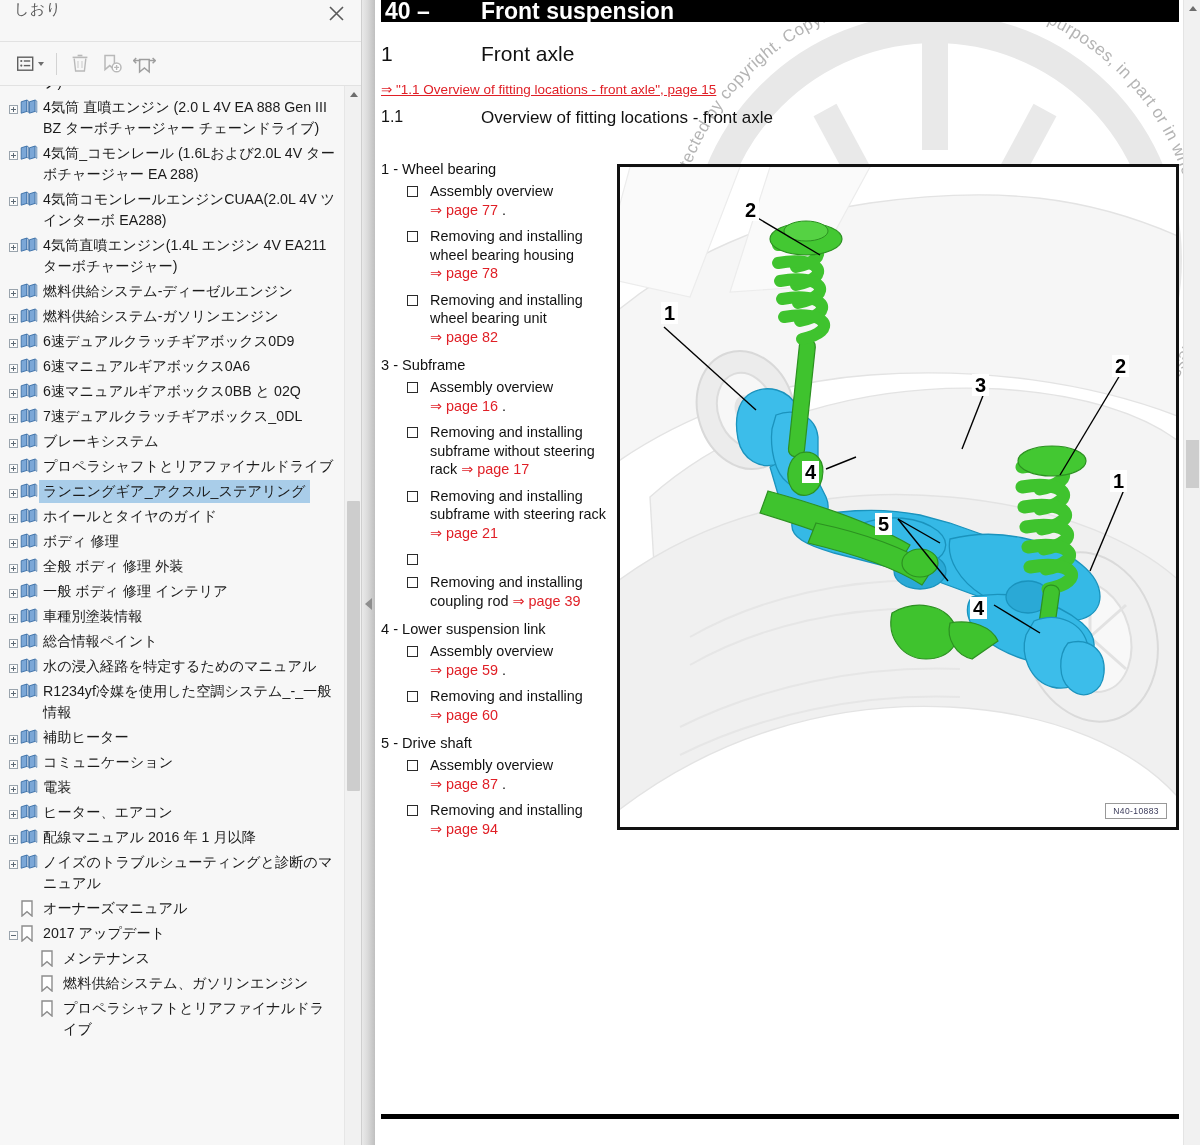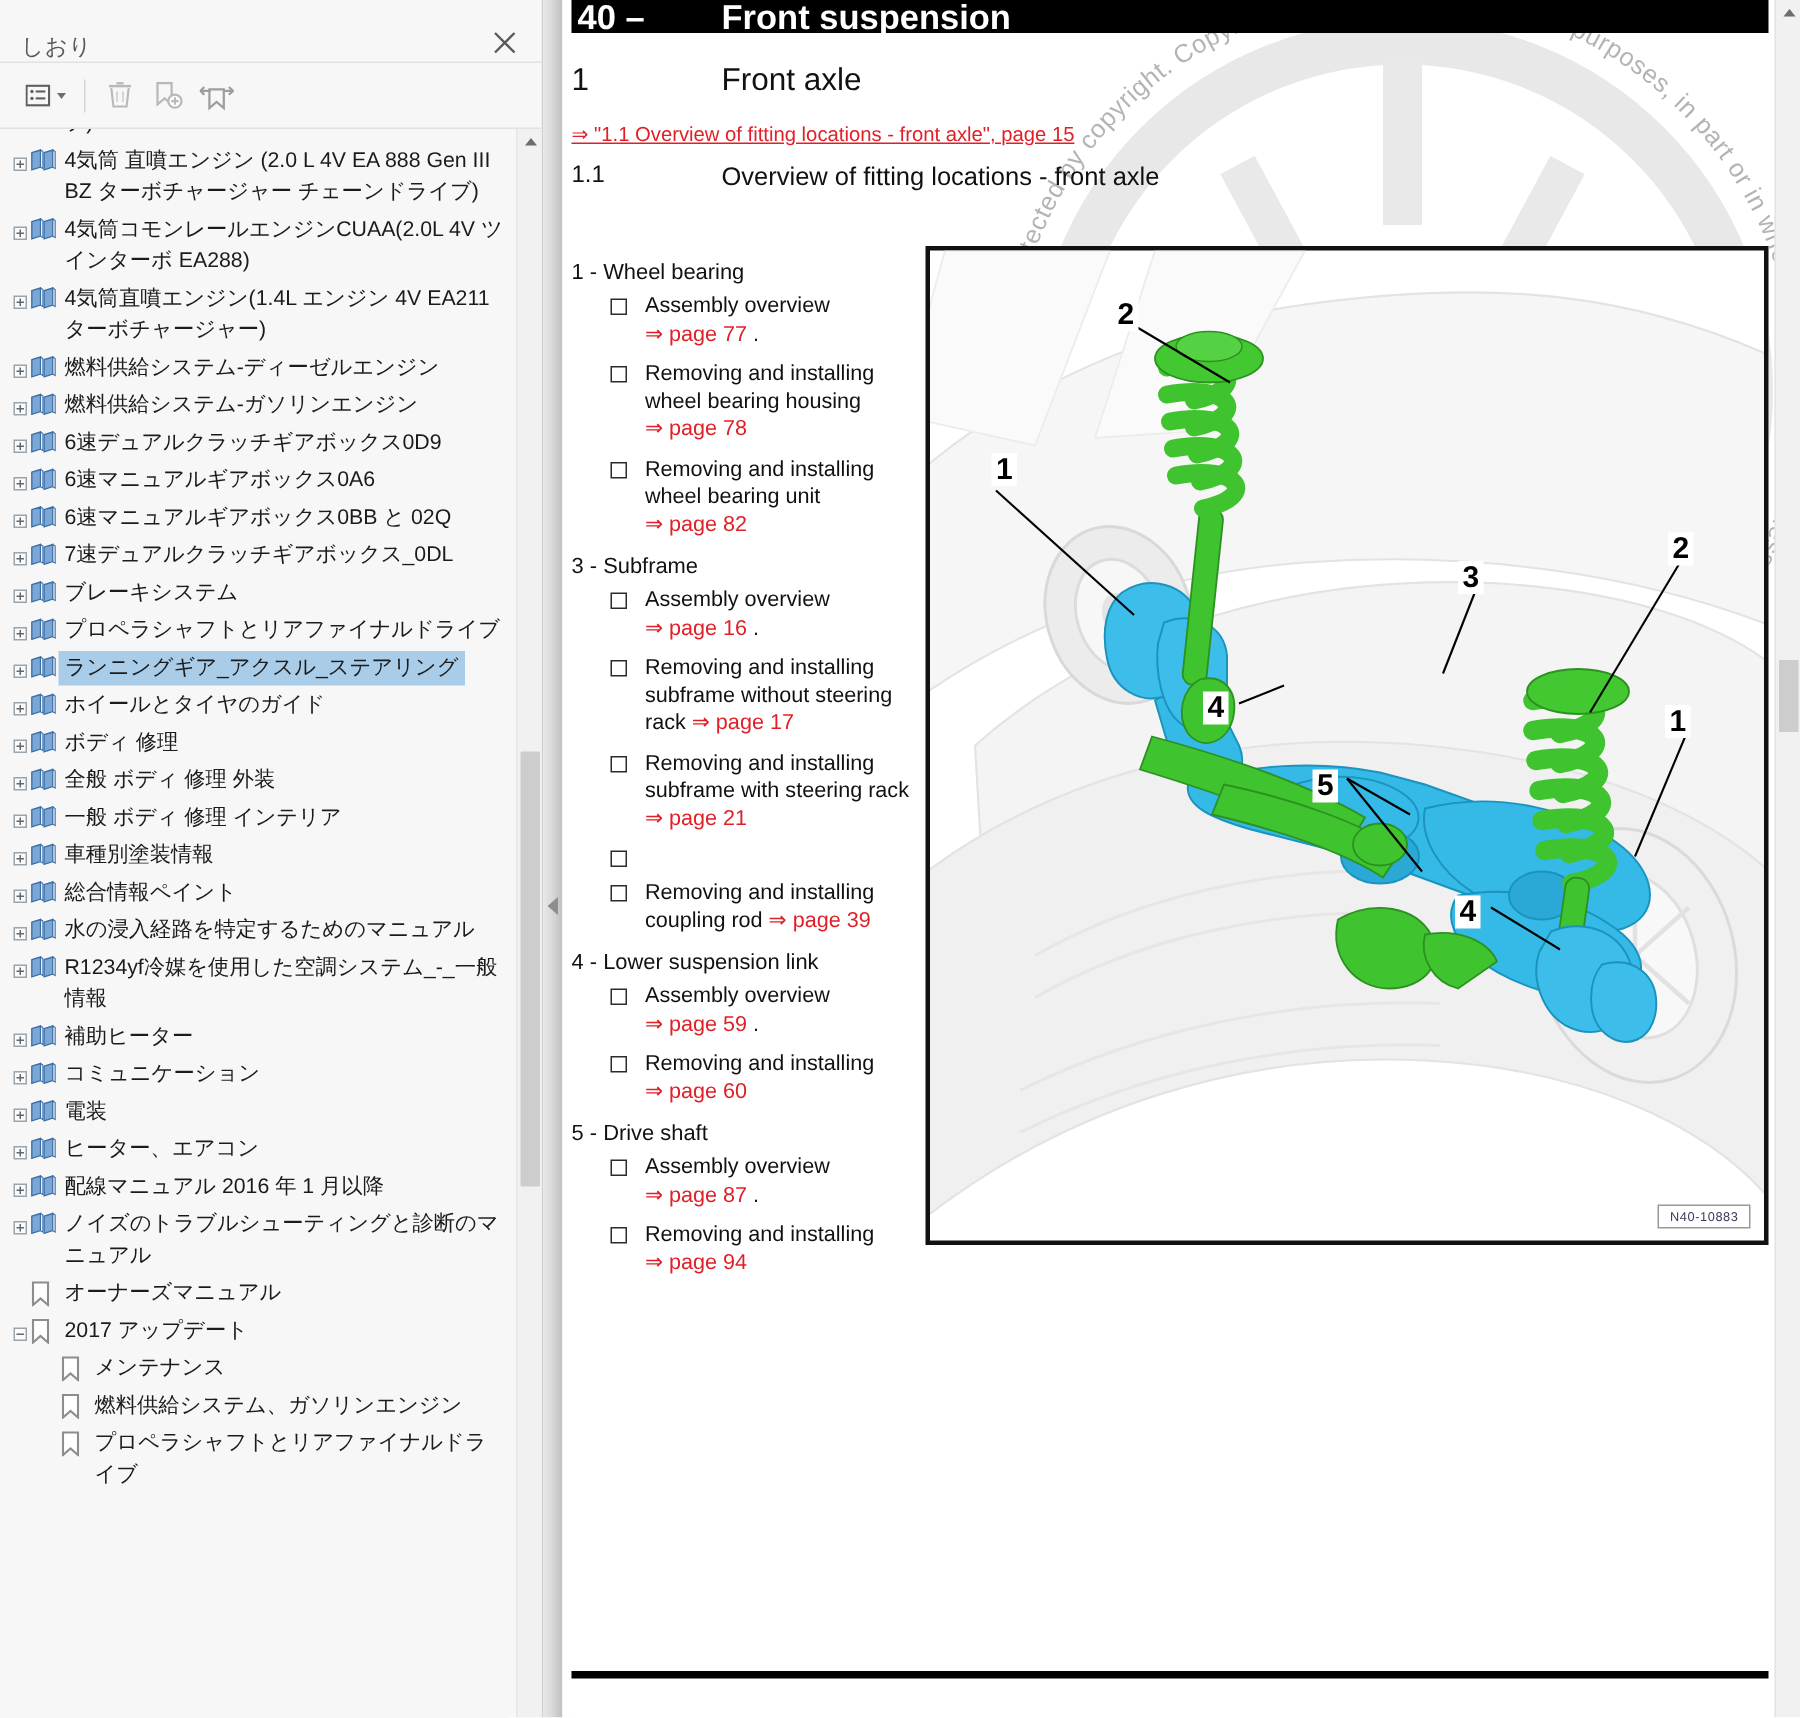--- a/index.html
+++ b/index.html
@@ -15,21 +15,21 @@
   
   #sidebar {
     width: 362px; height: 1145px;
     background: #f7f7f7;
     border-right: 1px solid #cfcfcf;
     position: relative;
     display: flex; flex-direction: column;
   }
   #sb-header {
     height: 42px; flex: 0 0 42px;
-    display: flex; align-items: flex-end;
+    display: flex; align-items: flex-start;
     padding: 0 12px 0 14px;
     border-bottom: 1px solid #e2e2e2;
     background: #f7f7f7;
   }
   #sb-title { font-size: 15px; color: #5a5a5a; letter-spacing: .5px; }
   #sb-close {
     margin-left: auto; width: 26px; height: 26px;
     display: flex; align-items: center; justify-content: center;
     cursor: pointer;
   }
@@ -184,21 +184,21 @@
 
   
   #legend {
     position: absolute; left: 6px; top: 160px;
     width: 228px;
   }
   .lg-group { margin-bottom: 2px; }
   .lg-head {
     font-size: 14.6px; color: #111; margin: 10px 0 4px 0; line-height: 18px;
   }
-  .lg-group:first-child .lg-head { margin-top: 13px; }
+  .lg-group:first-child .lg-head { margin-top: 0; }
   .lg-item {
     display: flex; align-items: flex-start;
     margin: 0 0 8px 0; padding-left: 26px;
   }
   .lg-box {
     flex: 0 0 11px; width: 11px; height: 11px;
     border: 1.5px solid #2b2b2b; margin: 4px 12px 0 0;
     background: #fff;
   }
   .lg-text { font-size: 14.4px; line-height: 18.5px; color: #111; }
@@ -326,20 +326,32 @@
             <span class="bm-exp">
               <span class="expbox plus"></span>
             </span>
             <span class="bm-icon"><svg width="18" height="15" viewBox="0 0 18 15">
                 <path d="M1.2 2.8 L7 1 L7 12.4 L1.2 14.2 Z" fill="#7ba7d7" stroke="#3b6ea5" stroke-width="0.9"></path>
                 <path d="M7 1 L8.6 2 L8.6 13.4 L7 12.4 Z" fill="#e8eef7" stroke="#3b6ea5" stroke-width="0.7"></path>
                 <path d="M9.4 2.8 L15.2 1 L15.2 12.4 L9.4 14.2 Z" fill="#7ba7d7" stroke="#3b6ea5" stroke-width="0.9"></path>
                 <path d="M15.2 1 L16.8 2 L16.8 13.4 L15.2 12.4 Z" fill="#e8eef7" stroke="#3b6ea5" stroke-width="0.7"></path>
               </svg></span>
             <span class="bm-label">4気筒 直噴エンジン (2.0 L 4V EA 888 Gen III BZ ターボチャージャー チェーンドライブ)</span>
+          </div>
+          <div class="bm-row">
+            <span class="bm-exp">
+              <span class="expbox plus"></span>
+            </span>
+            <span class="bm-icon"><svg width="18" height="15" viewBox="0 0 18 15">
+                <path d="M1.2 2.8 L7 1 L7 12.4 L1.2 14.2 Z" fill="#7ba7d7" stroke="#3b6ea5" stroke-width="0.9"></path>
+                <path d="M7 1 L8.6 2 L8.6 13.4 L7 12.4 Z" fill="#e8eef7" stroke="#3b6ea5" stroke-width="0.7"></path>
+                <path d="M9.4 2.8 L15.2 1 L15.2 12.4 L9.4 14.2 Z" fill="#7ba7d7" stroke="#3b6ea5" stroke-width="0.9"></path>
+                <path d="M15.2 1 L16.8 2 L16.8 13.4 L15.2 12.4 Z" fill="#e8eef7" stroke="#3b6ea5" stroke-width="0.7"></path>
+              </svg></span>
+            <span class="bm-label">4気筒_コモンレール (1.6Lおよび2.0L 4V ターボチャージャー EA 288)</span>
           </div>
           <div class="bm-row">
             <span class="bm-exp">
               <span class="expbox plus"></span>
             </span>
             <span class="bm-icon"><svg width="18" height="15" viewBox="0 0 18 15">
                 <path d="M1.2 2.8 L7 1 L7 12.4 L1.2 14.2 Z" fill="#7ba7d7" stroke="#3b6ea5" stroke-width="0.9"></path>
                 <path d="M7 1 L8.6 2 L8.6 13.4 L7 12.4 Z" fill="#e8eef7" stroke="#3b6ea5" stroke-width="0.7"></path>
                 <path d="M9.4 2.8 L15.2 1 L15.2 12.4 L9.4 14.2 Z" fill="#7ba7d7" stroke="#3b6ea5" stroke-width="0.9"></path>
                 <path d="M15.2 1 L16.8 2 L16.8 13.4 L15.2 12.4 Z" fill="#e8eef7" stroke="#3b6ea5" stroke-width="0.7"></path>

